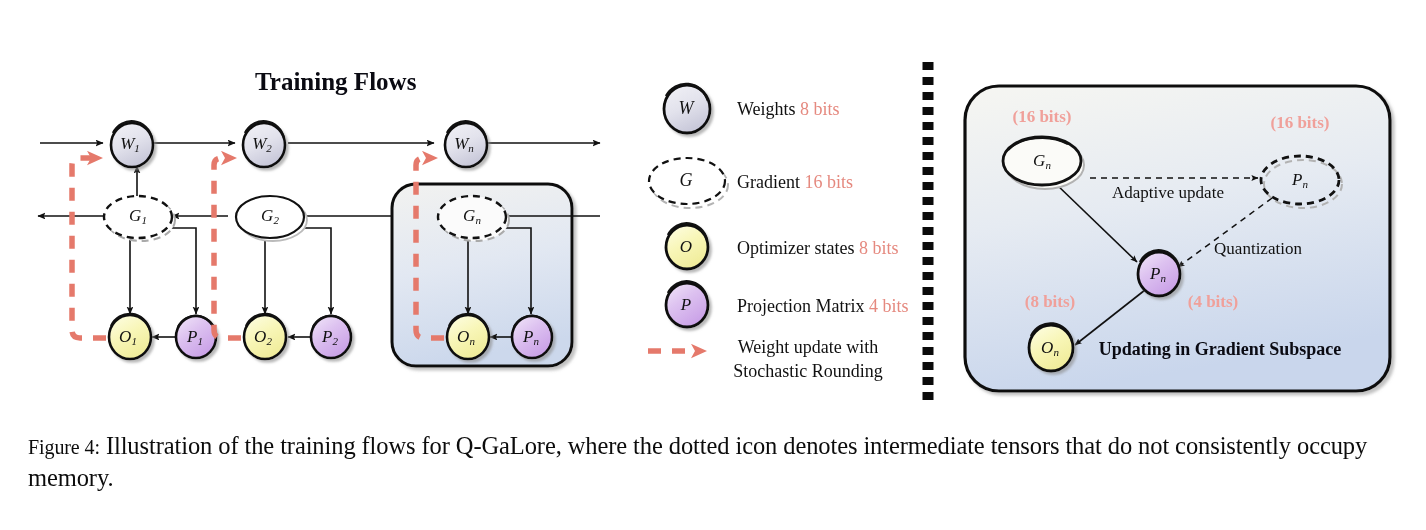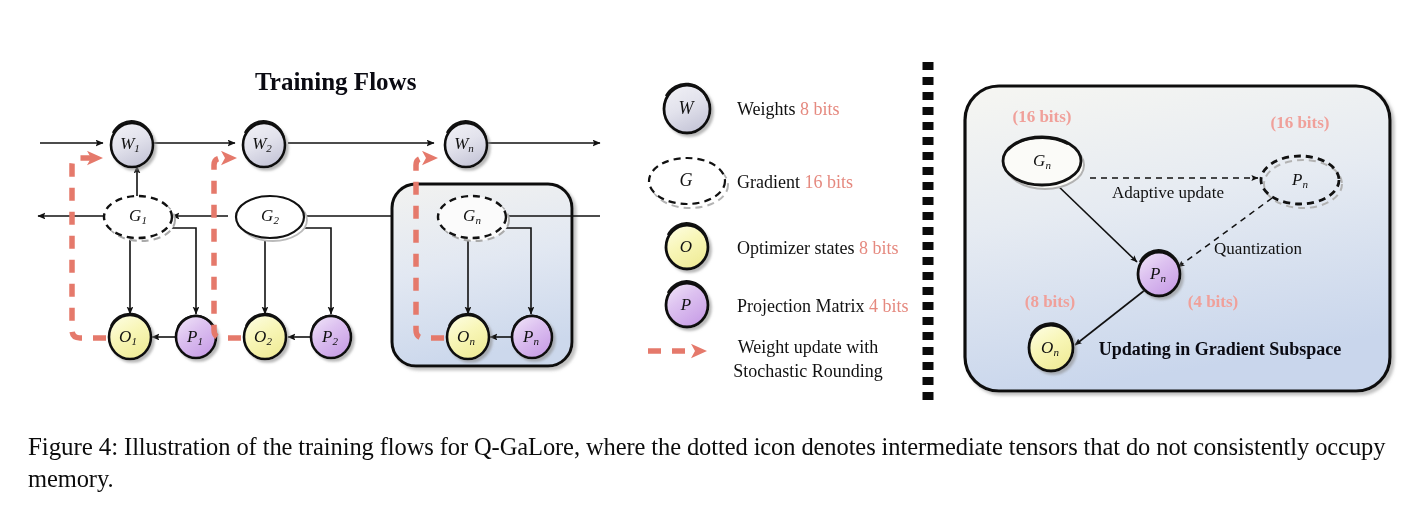--- a/index.html
+++ b/index.html
@@ -78,21 +78,21 @@
     position: absolute;
     left: 28px;
     top: 430px;
     width: 1380px;
     font-family: "Liberation Serif", "DejaVu Serif", serif;
     font-size: 24.5px;
     line-height: 1.32;
     color: #0c0c0c;
     letter-spacing: -0.1px;
   }
-  .caption .figlabel { font-size: 25px; }
+  .caption .figlabel { font-size: 20px; }
   .arrowline { stroke: #111; stroke-width: 1.6; fill: none; }
   .redflow { stroke: #e5796b; stroke-width: 5.5; fill: none;
              stroke-dasharray: 13 11; stroke-linecap: butt; }
   .dashflow { stroke: #111; stroke-width: 1.5; fill: none; stroke-dasharray: 6 5; }
 </style>
 </head>
 <body>
 
 <div id="figure-root">
 

